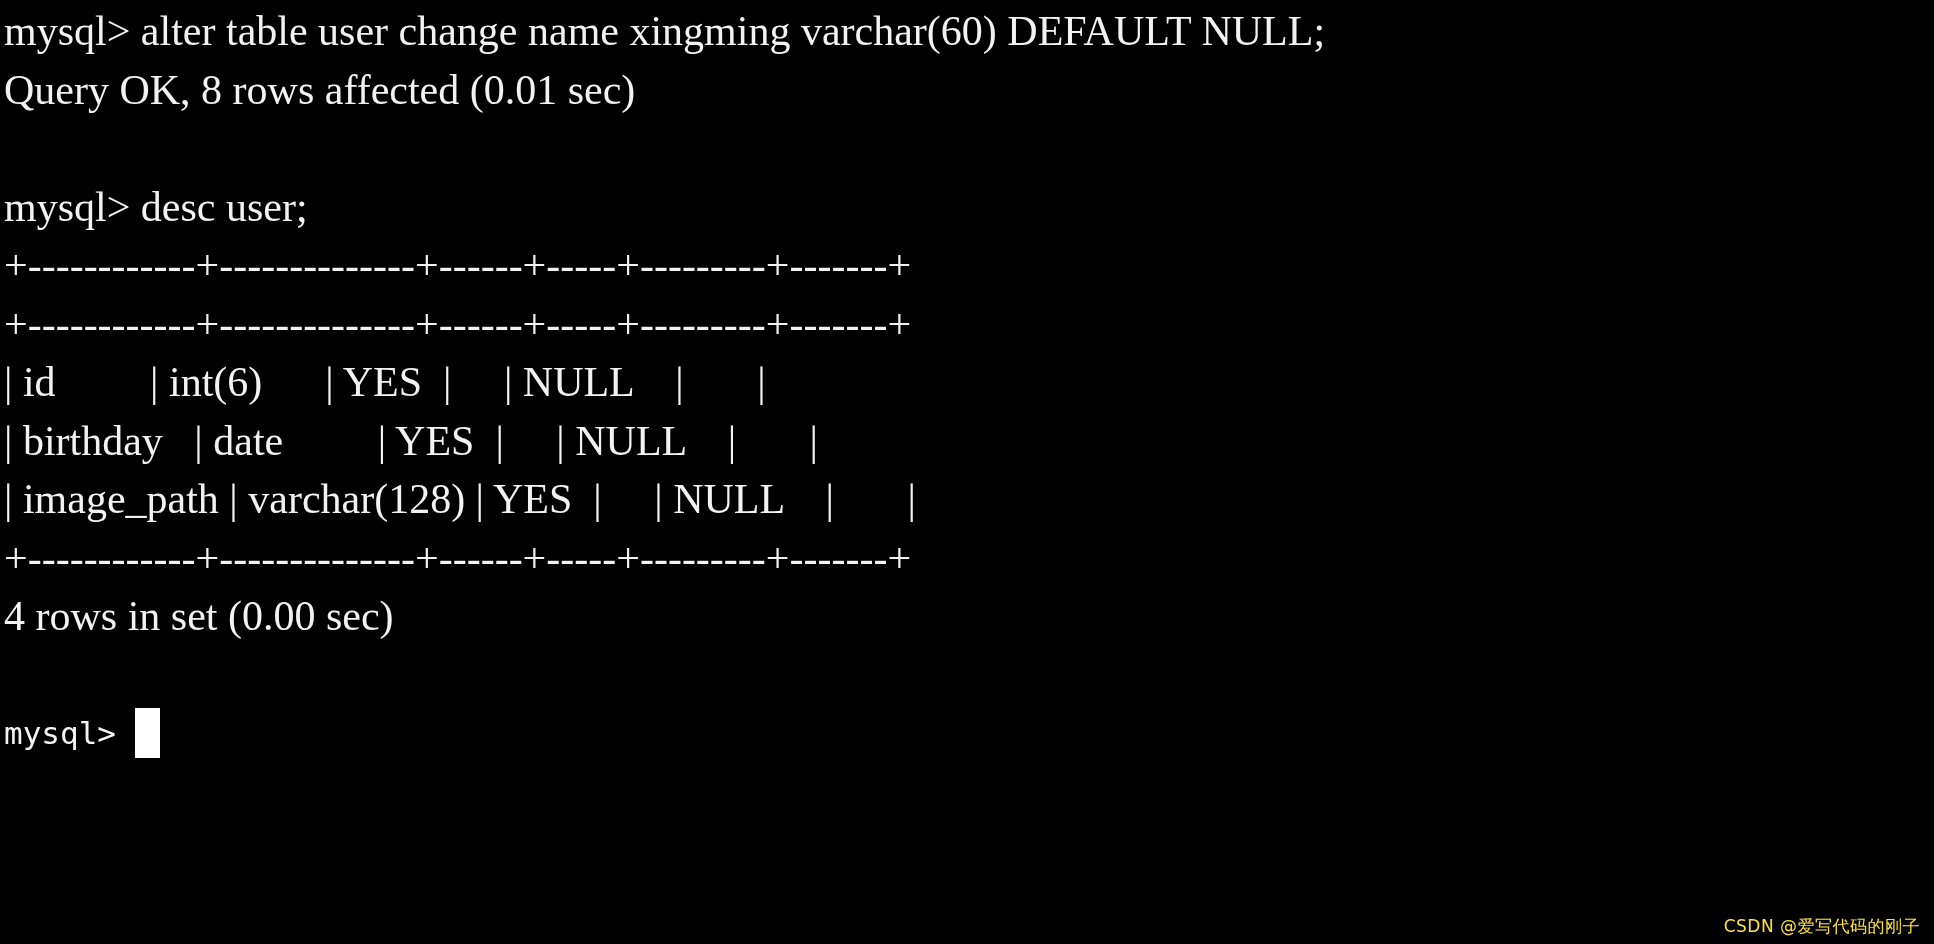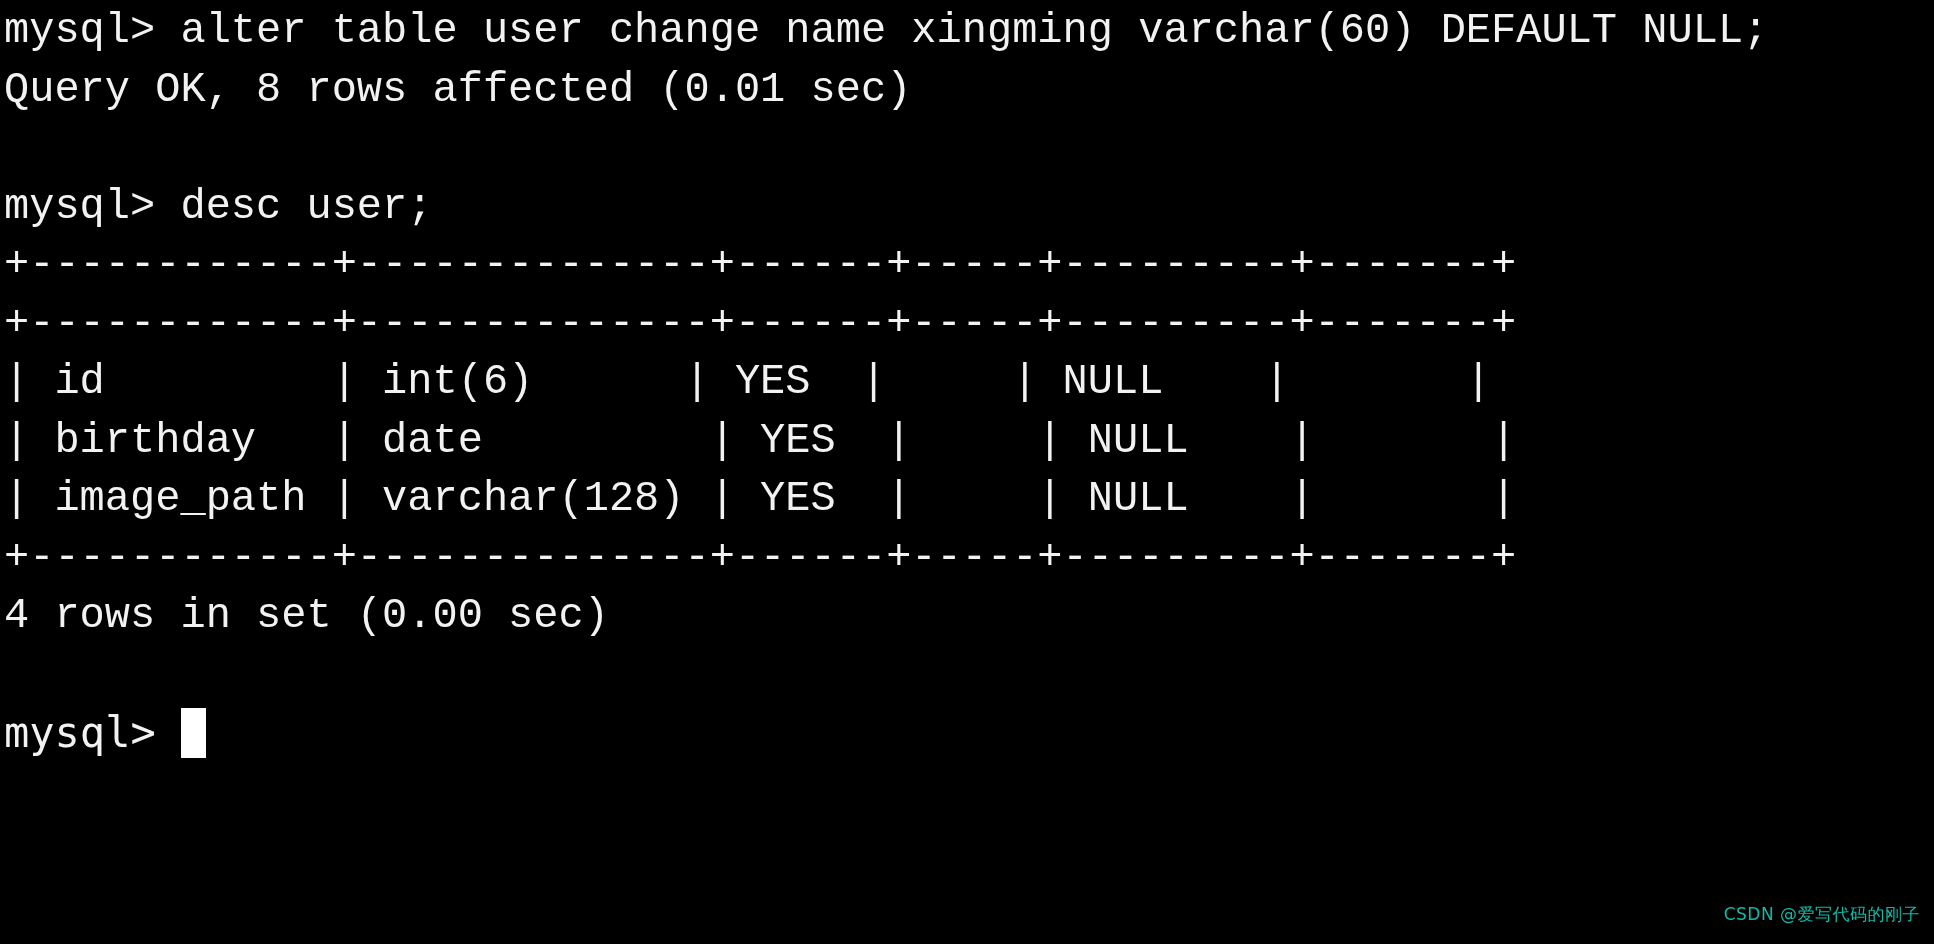--- a/index.html
+++ b/index.html
@@ -20,61 +20,61 @@
     width: 1934px;
     height: 944px;
     background: #000000;
     box-sizing: border-box;
     padding: 2px 0 0 4px;
   }
 
   .term-line {
     display: block;
     white-space: pre;
-    font-family: Liberation Mono, monospace;
+    font-family: Liberation Serif, serif;
     font-size: 42px;
     line-height: 58.5px;
     letter-spacing: 0px;
     color: #f2f2f2;
     height: 58.5px;
   }
 
   .term-line.blank {
     color: transparent;
   }
 
   
   .prompt-line {
     display: flex;
     align-items: center;
     white-space: pre;
     font-family: "DejaVu Sans Mono", "Liberation Mono", monospace;
-    font-size: 42px;
+    font-size: 31px;
     line-height: 58.5px;
     height: 58.5px;
     color: #f2f2f2;
   }
   .prompt-text {
     white-space: pre;
   }
   .cursor-block {
     display: inline-block;
     width: 25px;
     height: 50px;
     background: #ffffff;
     vertical-align: middle;
   }
 
   #watermark {
     position: absolute;
     right: 14px;
-    bottom: 18px;
+    bottom: 6px;
     font-family: "DejaVu Sans", "Liberation Sans", sans-serif;
     font-size: 17px;
-    color: #14b8a6;
+    color: #fde047;
     white-space: pre;
     letter-spacing: 0.5px;
   }
 </style>
 </head>
 <body>
 
 <div id="terminal">
 
   <span class="term-line">mysql&gt; alter table user change name xingming varchar(60) DEFAULT NULL;</span>

